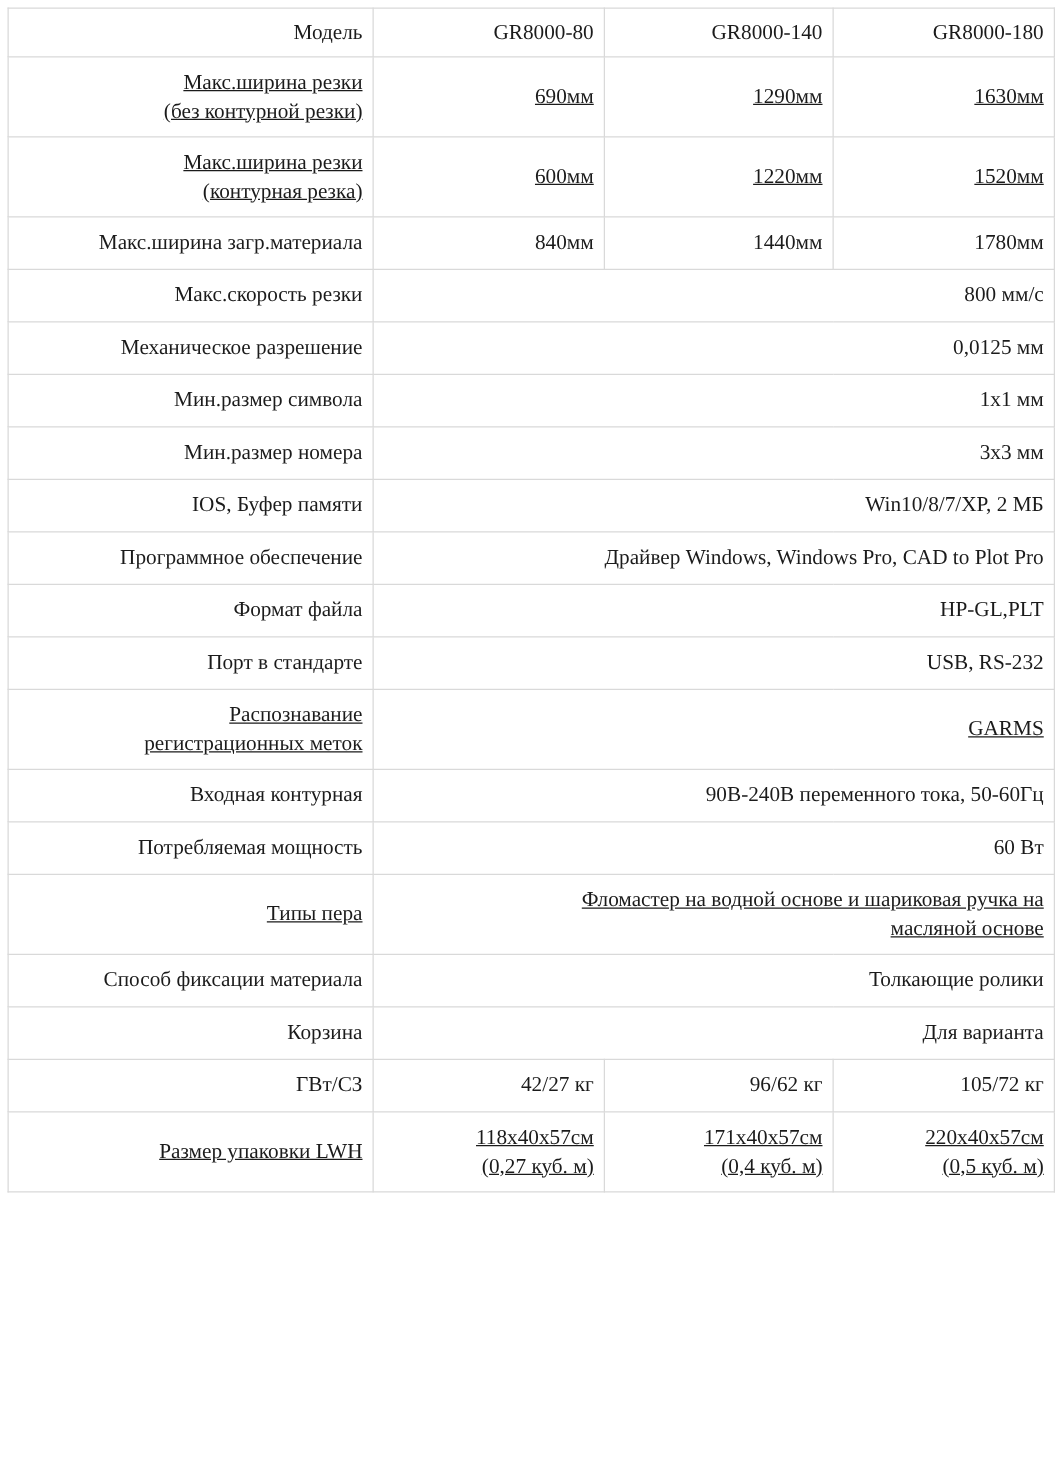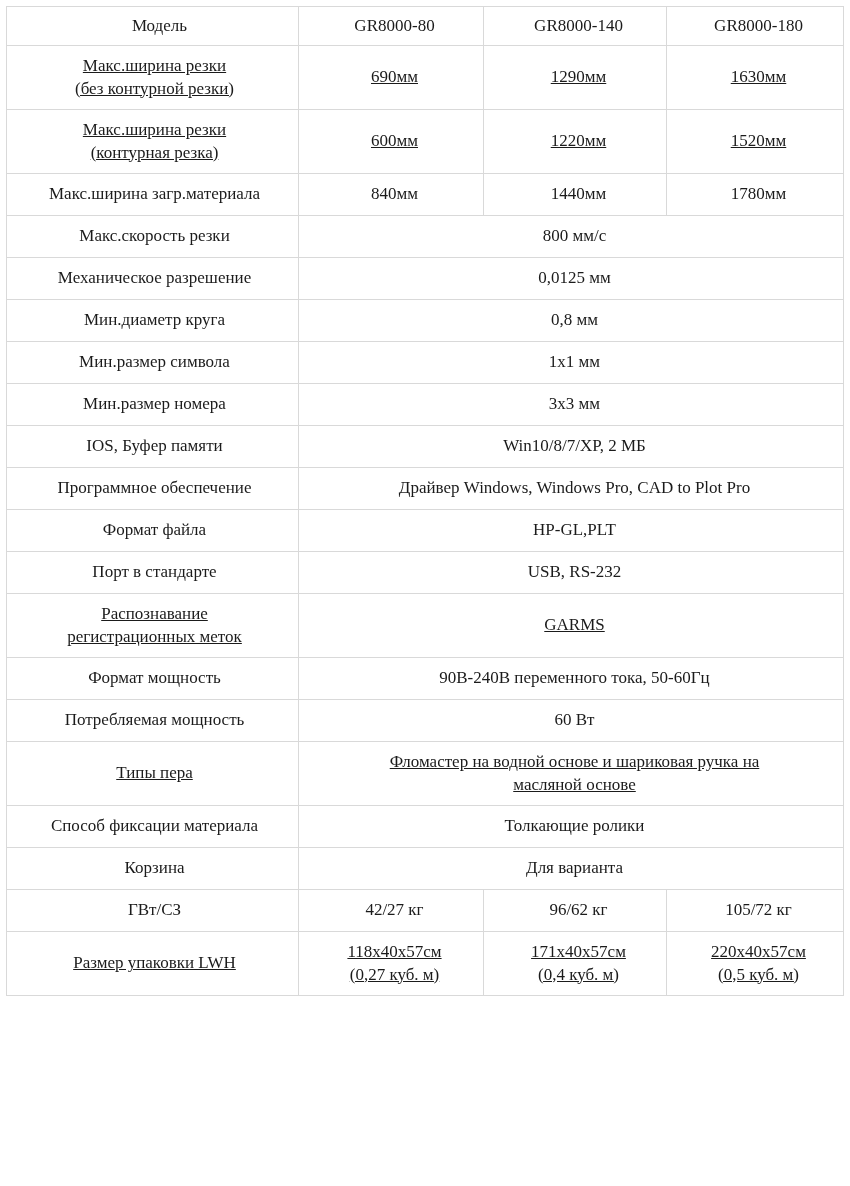--- a/index.html
+++ b/index.html
@@ -23,21 +23,21 @@
   }
   col.c-label  { width: 292px; }
   col.c-val1   { width: 185px; }
   col.c-val2   { width: 183px; }
   col.c-val3   { width: 177px; }
 
   th, td {
     border: 1px solid #d9d9d9;
     font-size: 17px;
     font-weight: normal;
-    text-align: center;
+    text-align: right;
     vertical-align: middle;
     line-height: 1.32;
     white-space: pre-line;
     padding: 5px 8px 5px 15px;
     overflow: hidden;
   }
   td.label-cell { padding-left: 12px; }
   th.model-cell { padding-left: 22px; }
   th.head-val   { }
 
@@ -87,24 +87,20 @@
       </tr>
       <tr class="row-single">
         <td class="label-cell">Макс.скорость резки</td>
         <td colspan="3">800 мм/с</td>
       </tr>
       <tr class="row-single">
         <td class="label-cell">Механическое разрешение</td>
         <td colspan="3">0,0125 мм</td>
       </tr>
       <tr class="row-single">
-        <td class="label-cell">Мин.диаметр круга</td>
-        <td colspan="3">0,8 мм</td>
-      </tr>
-      <tr class="row-single">
         <td class="label-cell">Мин.размер символа</td>
         <td colspan="3">1x1 мм</td>
       </tr>
       <tr class="row-single">
         <td class="label-cell">Мин.размер номера</td>
         <td colspan="3">3x3 мм</td>
       </tr>
       <tr class="row-single">
         <td class="label-cell">IOS, Буфер памяти</td>
         <td colspan="3">Win10/8/7/XP, 2 МБ</td>
@@ -120,21 +116,21 @@
       <tr class="row-single">
         <td class="label-cell">Порт в стандарте</td>
         <td colspan="3">USB, RS-232</td>
       </tr>
       <tr class="row-double">
         <td class="label-cell">Распознавание
 регистрационных меток</td>
         <td colspan="3">GARMS</td>
       </tr>
       <tr class="row-single">
-        <td class="label-cell">Формат мощность</td>
+        <td class="label-cell">Входная контурная</td>
         <td colspan="3">90В-240В переменного тока, 50-60Гц</td>
       </tr>
       <tr class="row-single">
         <td class="label-cell">Потребляемая мощность</td>
         <td colspan="3">60 Вт</td>
       </tr>
       <tr class="row-double">
         <td class="label-cell">Типы пера</td>
         <td colspan="3">Фломастер на водной основе и шариковая ручка на
 масляной основе</td>

